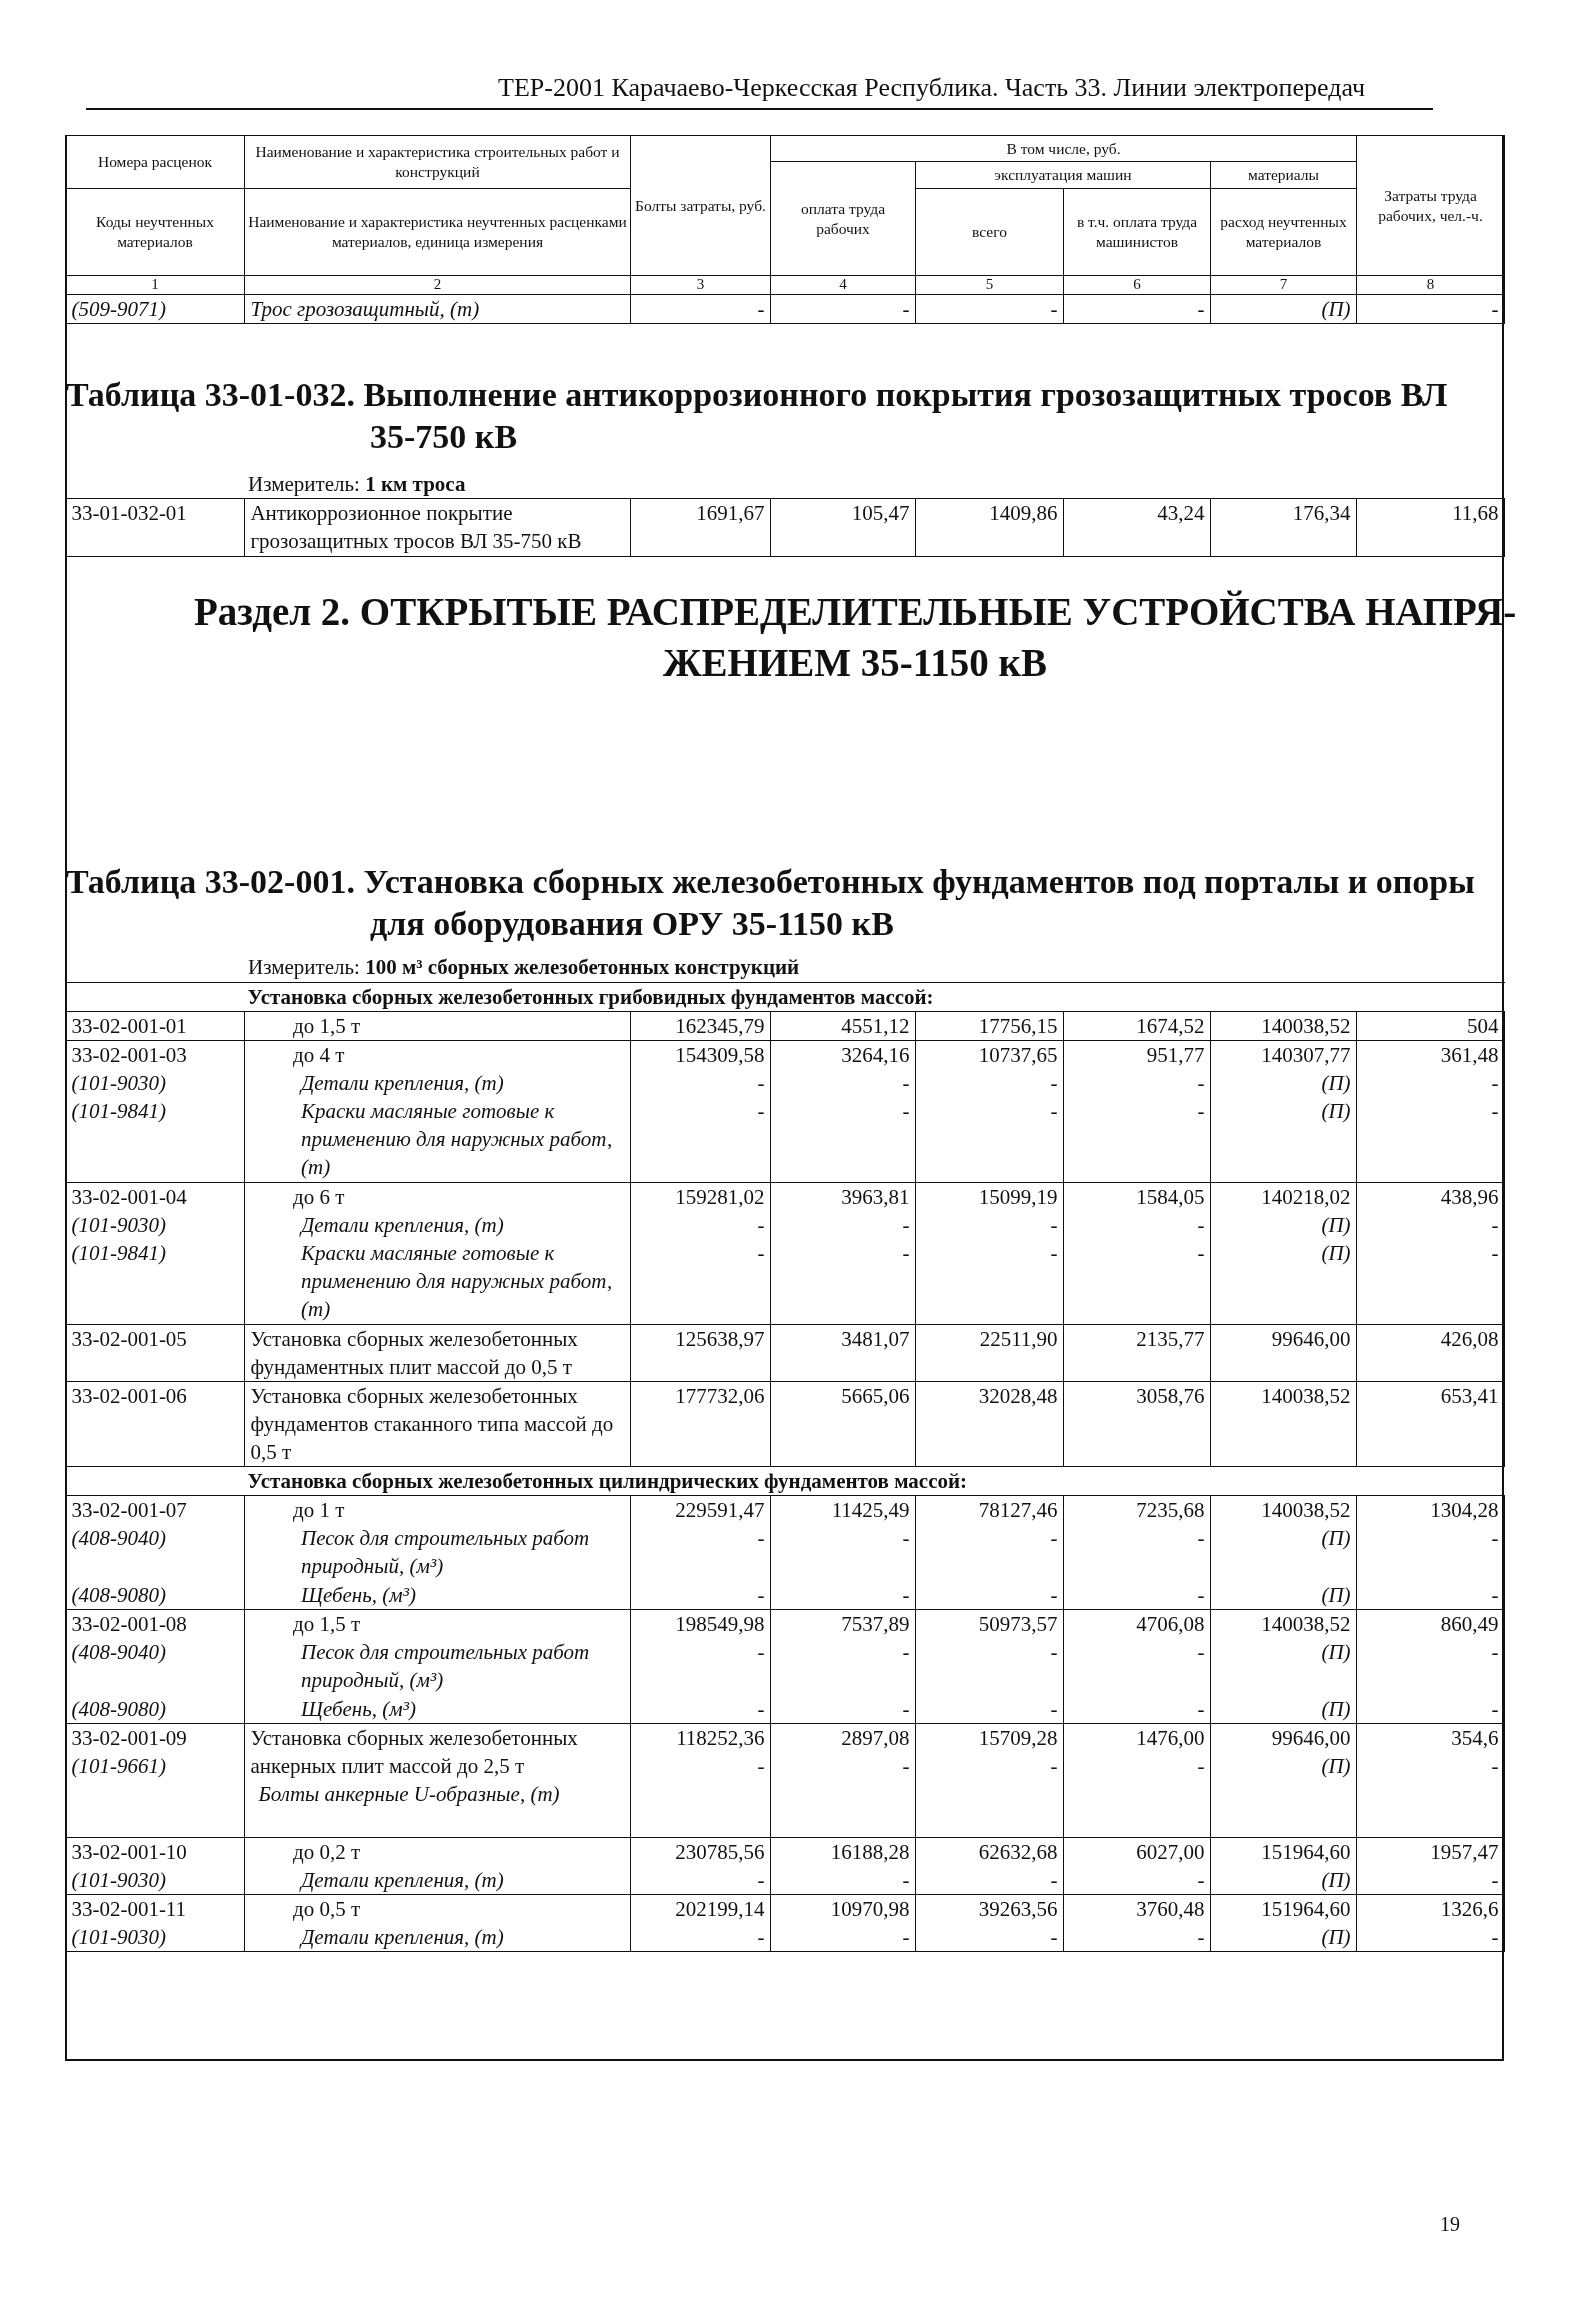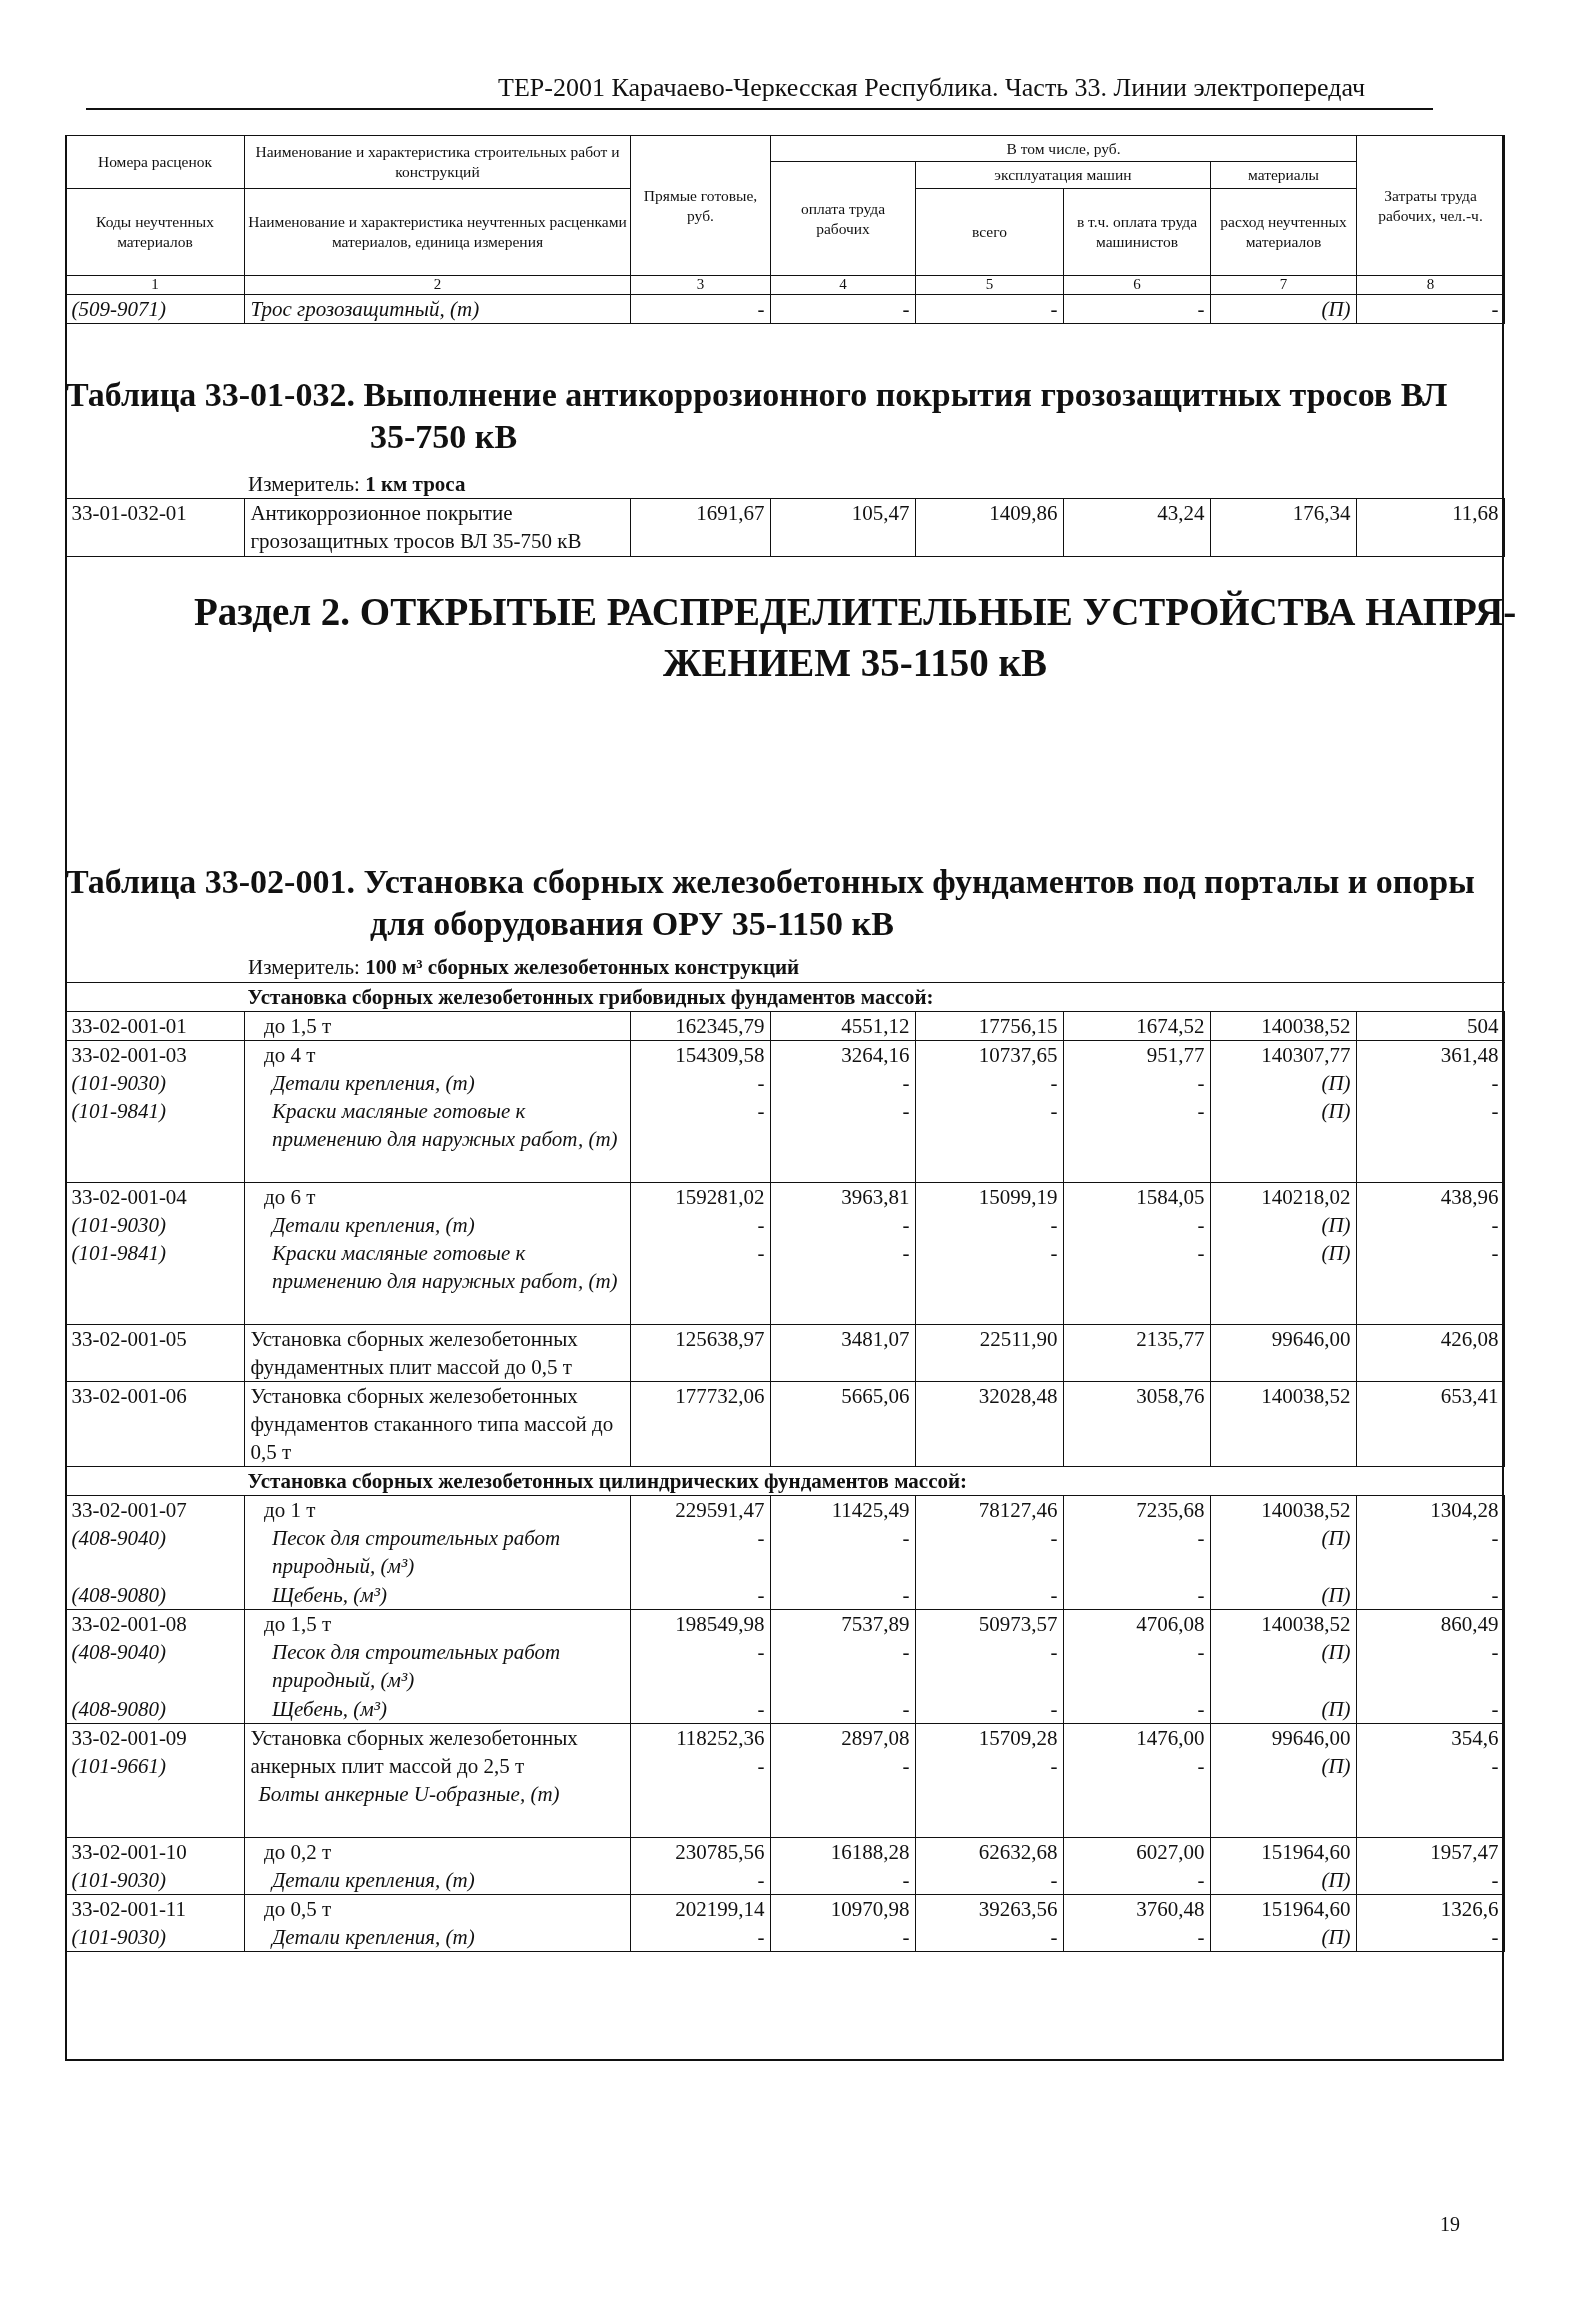--- a/index.html
+++ b/index.html
@@ -10,21 +10,21 @@
   table { border-collapse:collapse; position:absolute; left:65px; table-layout:fixed; }
   td, th { border:1.3px solid #111; padding:0 5.4px; vertical-align:top; font-weight:normal; }
   col.c1 { width:179px; } col.c2 { width:386px; } col.c3 { width:140px; } col.c4 { width:145px; }
   col.c5 { width:148px; } col.c6 { width:147px; } col.c7 { width:146px; } col.c8 { width:148px; }
   .hdr th { font-size:15.5px; text-align:center; vertical-align:middle; line-height:20px; padding:2.7px; }
   .num td { text-align:center; font-size:15px; height:17.5px; line-height:17.5px; padding:0; }
   .it { font-style:italic; }
   .r { text-align:right; }
   .c { text-align:left; }
   .body td { font-size:21px; line-height:28px; }
-  .indent { padding-left:19px; }
+  .indent { padding-left:48px; }
   .subindent { padding-left:15px; }
   .group-title td { font-weight:bold; font-size:21px; line-height:28px; padding-left:182px; border-left:none; border-right:none; }
   .title { position:absolute; font-weight:bold; font-size:34px; line-height:42px; white-space:nowrap; }
   .section { position:absolute; font-weight:bold; font-size:39px; line-height:51px; text-align:center; width:1580px; left:65px; }
   .meas { position:absolute; font-size:21px; left:248px; white-space:nowrap; }
   .meas b { font-weight:bold; }
   .page-num { position:absolute; left:1440px; top:2213px; font-size:20px; }
 </style>
 </head>
 <body>
@@ -41,21 +41,21 @@
       <col class="c4">
       <col class="c5">
       <col class="c6">
       <col class="c7">
       <col class="c8">
     </colgroup>
   <tbody>
       <tr class="hdr" style="height:24px;">
     <th rowspan="2">Номера расценок</th>
     <th rowspan="2">Наименование и характеристика строительных работ и конструкций</th>
-    <th rowspan="4">Прямые готовые, руб.</th>
+    <th rowspan="4">Болты затраты, руб.</th>
     <th colspan="4">В том числе, руб.</th>
     <th rowspan="4">Затраты труда рабочих, чел.-ч.</th>
   </tr>
   <tr class="hdr" style="height:21.6px;">
     <th rowspan="3">оплата труда рабочих</th>
     <th colspan="2">эксплуатация машин</th>
     <th>материалы</th>
   </tr>
   <tr class="hdr" style="height:13.5px;">
     <th rowspan="2">Коды неучтенных материалов</th>

